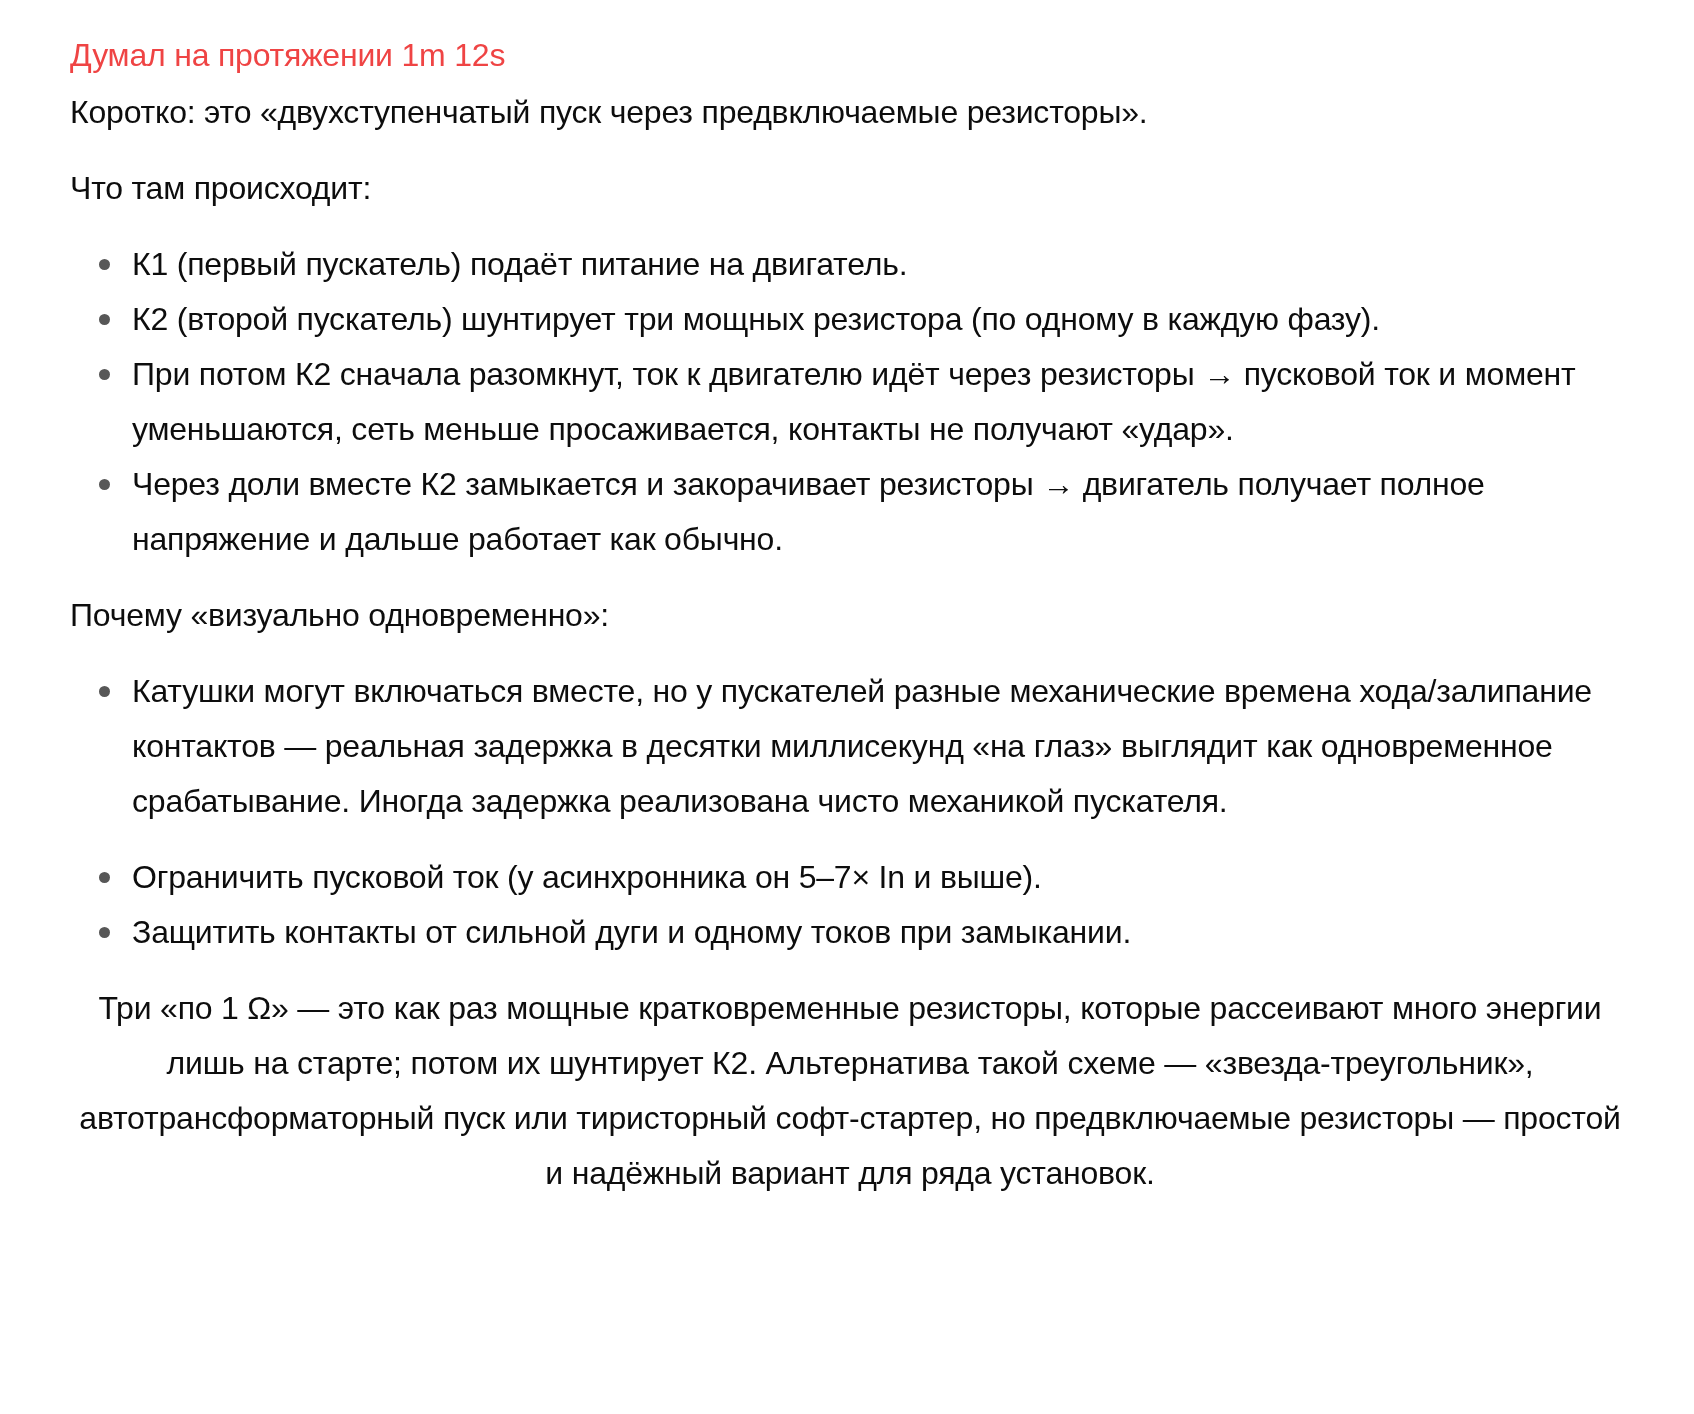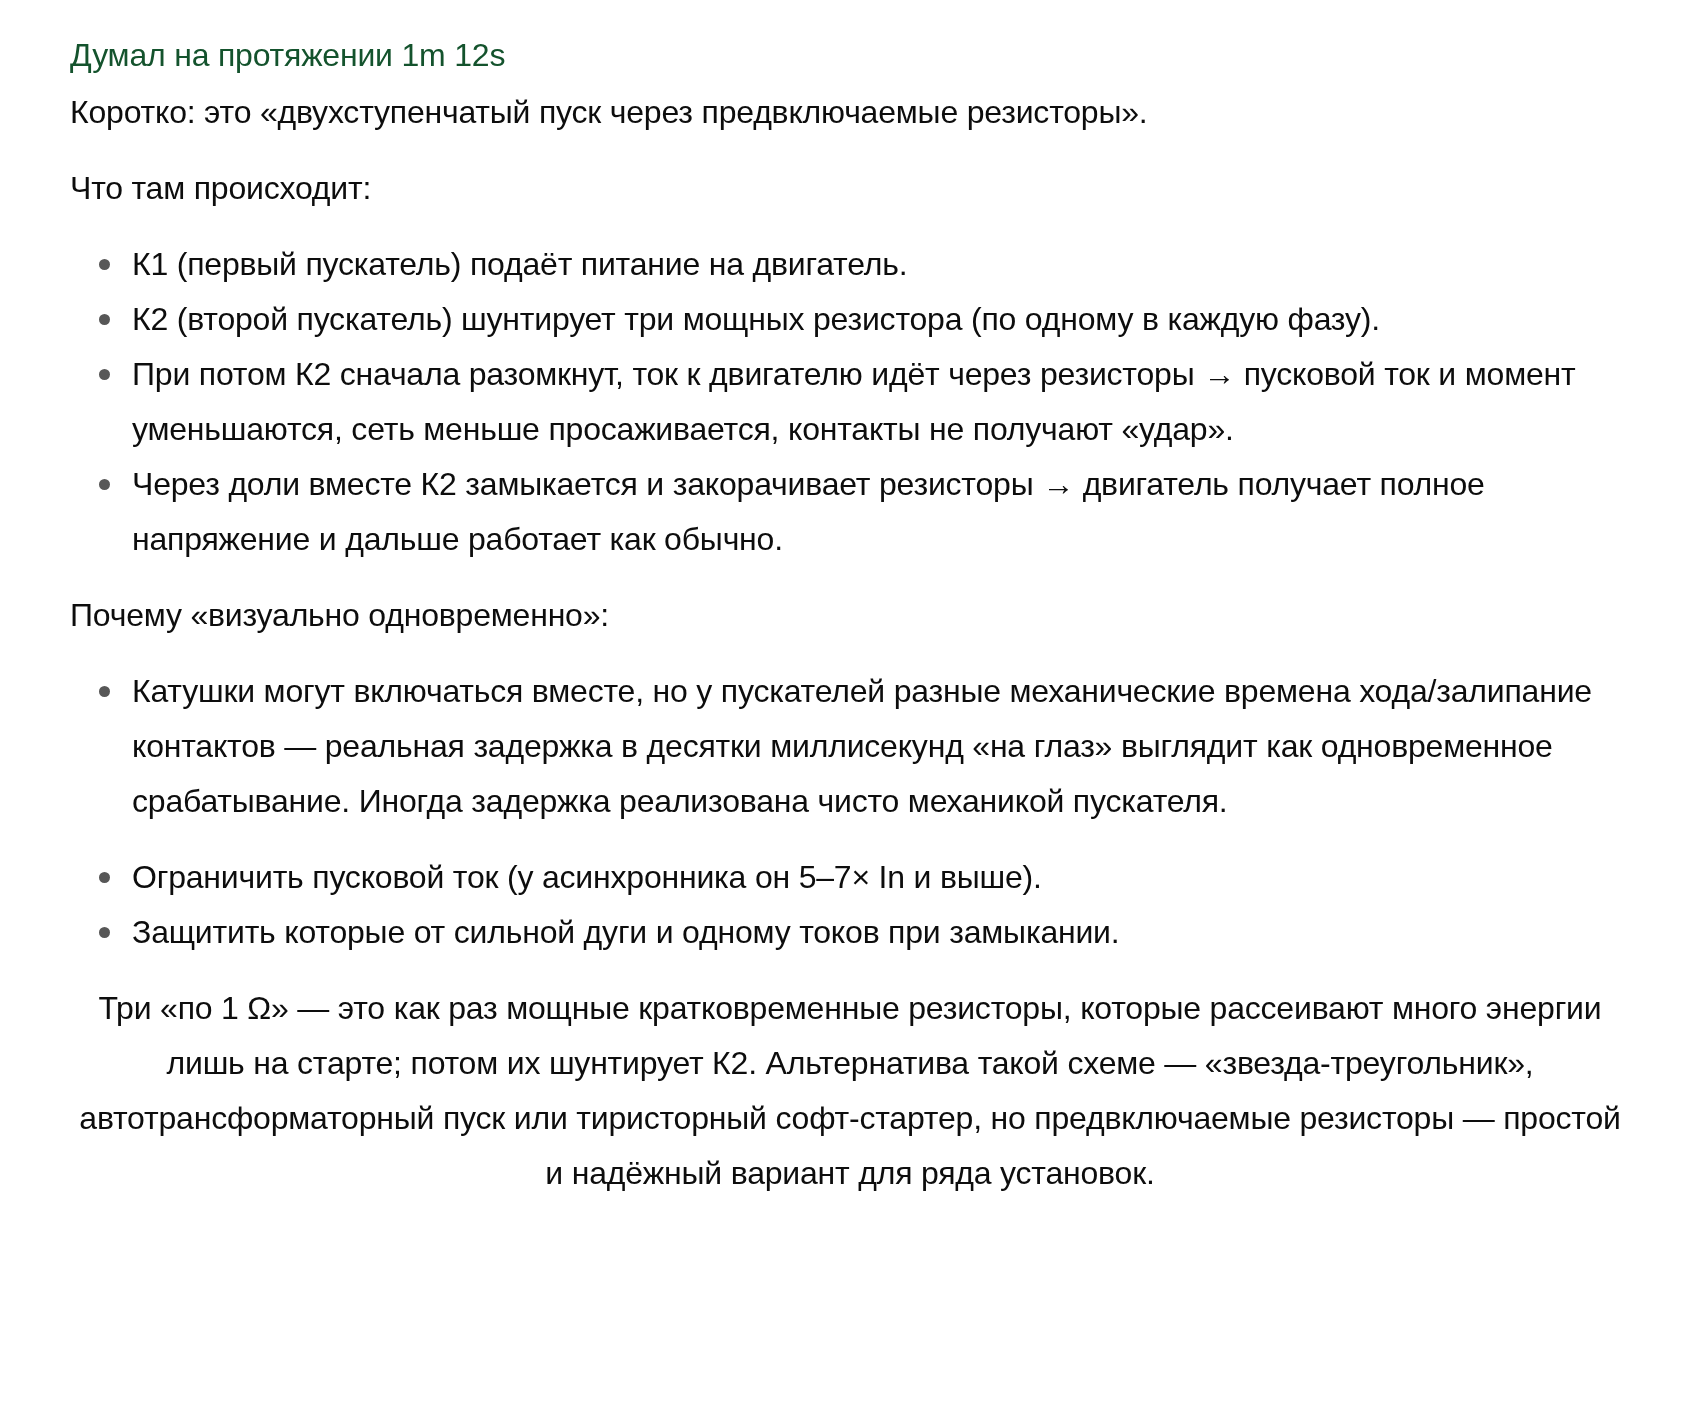--- a/index.html
+++ b/index.html
@@ -13,21 +13,21 @@
     box-sizing: border-box;
     padding: 28px 64px 0 70px;
     font-family: "Liberation Sans", "DejaVu Sans", sans-serif;
     font-size: 32px;
     line-height: 55px;
     letter-spacing: -0.2px;
     color: #0d0d0d;
     overflow: hidden;
   }
   .thinking-header {
-    color: #14532d;
+    color: #ef4444;
     margin: 0 0 2px 0;
     cursor: pointer;
   }
   .markdown p {
     margin: 0 0 21px 0;
   }
   .markdown p:last-child {
     margin-bottom: 0;
     text-align: center;
   }
@@ -68,16 +68,16 @@
       <li><strong>К2 (второй пускатель)</strong><span> шунтирует три мощных резистора (по одному в каждую фазу).</span></li>
       <li><span>При потом </span><strong>К2 сначала разомкнут</strong><span>, ток к двигателю идёт </span><strong>через резисторы</strong><span> → пусковой ток и момент уменьшаются, сеть меньше просаживается, контакты не получают «удар».</span></li>
       <li><span>Через доли вместе </span><strong>К2 замыкается</strong><span> и </span><strong>закорачивает резисторы</strong><span> → двигатель получает полное напряжение и дальше работает как обычно.</span></li>
     </ul>
     <p><span>Почему «визуально одновременно»:</span></p>
     <ul>
       <li><span>Катушки могут включаться вместе, но у пускателей разные механические времена хода/залипание контактов — реальная задержка в десятки миллисекунд «на глаз» выглядит как одновременное срабатывание. Иногда задержка реализована чисто механикой пускателя.</span></li>
     </ul>
     <ul>
       <li><strong>Ограничить пусковой ток</strong><span> (у асинхронника он 5–7× In и выше).</span></li>
-      <li><strong>Защитить которые</strong><span> от сильной дуги и одному токов при замыкании.</span></li>
+      <li><strong>Защитить контакты</strong><span> от сильной дуги и одному токов при замыкании.</span></li>
     </ul>
     <p><span>Три «по 1 Ω» — это как раз мощные кратковременные резисторы, которые рассеивают много энергии лишь на старте; потом их шунтирует К2. Альтернатива такой схеме — «звезда-треугольник», автотрансформаторный пуск или тиристорный софт-стартер, но предвключаемые резисторы — простой и надёжный вариант для ряда установок.</span></p>
   </div>
 
 </body></html>

